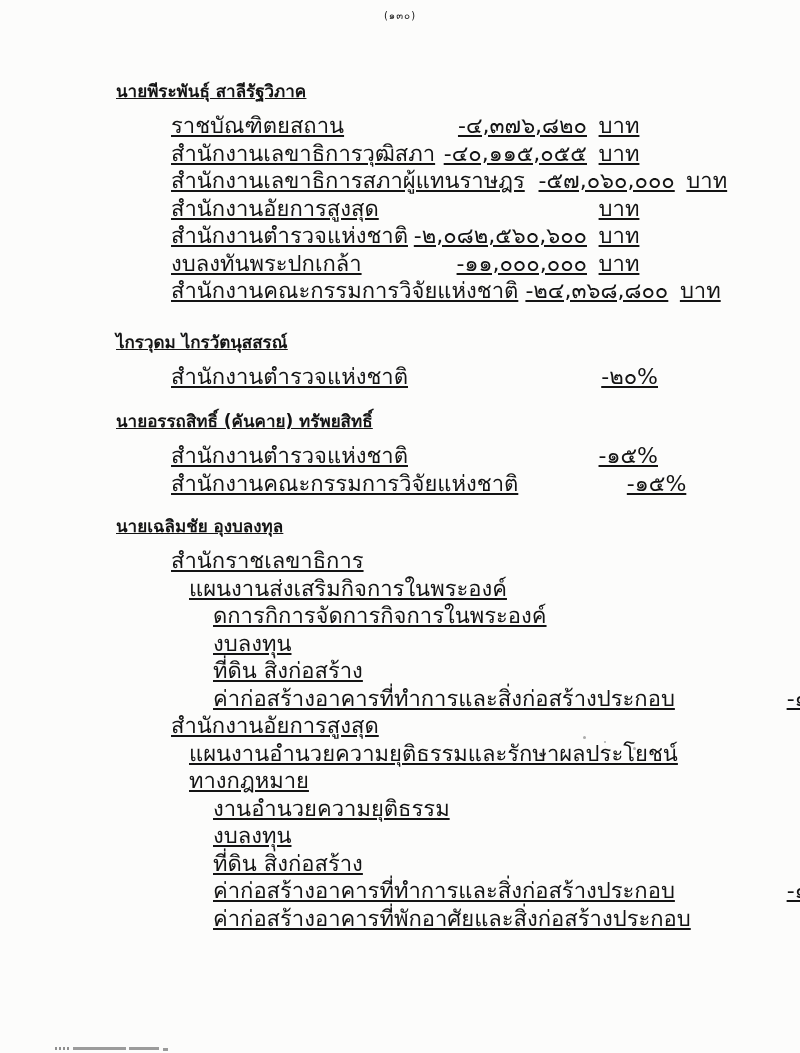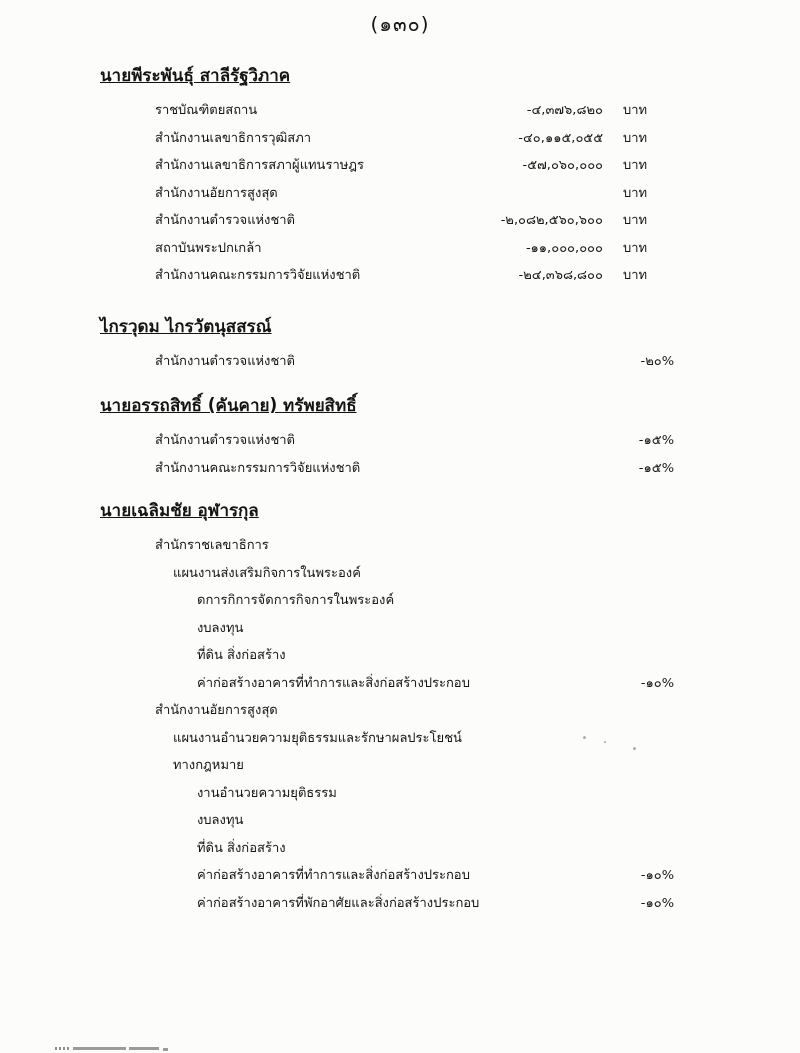--- a/index.html
+++ b/index.html
@@ -7,36 +7,36 @@
     width:800px;height:1053px;
     background:#fcfcfb;
     font-family:"DejaVu Sans","Liberation Sans",sans-serif;
     color:#141414;
     position:relative;
     overflow:hidden;
   }
   .page{position:absolute;inset:0;}
   .page-number{
     position:absolute;top:8px;left:0;width:100%;
-    text-align:center;font-size:20px;letter-spacing:1px;
+    text-align:center;font-size:10px;letter-spacing:1px;
   }
   .content{position:absolute;top:62px;left:100px;width:556px;}
-  .section{margin:0;}
+  .section{margin:16px;text-decoration:underline;}
   .sec2{margin-top:24px;}
   .sec3{margin-top:18px;}
   .sec4{margin-top:16px;}
   .heading{
     font-weight:bold;font-size:17px;line-height:26px;
     text-decoration:underline;
     margin-bottom:8px;
     white-space:nowrap;
   }
   .row{
     display:flex;align-items:baseline;
-    font-size:13px;line-height:27.5px;height:27.5px;
+    font-size:22px;line-height:27.5px;height:27.5px;
     white-space:nowrap;
   }
   .lb{flex:1 1 auto;overflow:visible;}
   .i1 .lb{margin-left:55px;}
   .i2 .lb{margin-left:73px;}
   .i3 .lb{margin-left:97px;}
   .amt{flex:0 0 150px;text-align:right;}
   .un{flex:0 0 42px;text-align:center;padding-left:11px;}
   .pct .amt{position:relative;left:18px;}
   
@@ -79,21 +79,21 @@
       <div class="row i1">
         <span class="lb">สำนักงานอัยการสูงสุด</span>
         <span class="un">บาท</span>
       </div>
       <div class="row i1">
         <span class="lb">สำนักงานตำรวจแห่งชาติ</span>
         <span class="amt">-๒,๐๘๒,๕๖๐,๖๐๐</span>
         <span class="un">บาท</span>
       </div>
       <div class="row i1">
-        <span class="lb">สถาบันพระปกเกล้า</span>
+        <span class="lb">งบลงทันพระปกเกล้า</span>
         <span class="amt">-๑๑,๐๐๐,๐๐๐</span>
         <span class="un">บาท</span>
       </div>
       <div class="row i1">
         <span class="lb">สำนักงานคณะกรรมการวิจัยแห่งชาติ</span>
         <span class="amt">-๒๔,๓๖๘,๘๐๐</span>
         <span class="un">บาท</span>
       </div>
     </div>
 
@@ -111,21 +111,21 @@
         <span class="lb">สำนักงานตำรวจแห่งชาติ</span>
         <span class="amt">-๑๕%</span>
       </div>
       <div class="row i1 pct">
         <span class="lb">สำนักงานคณะกรรมการวิจัยแห่งชาติ</span>
         <span class="amt">-๑๕%</span>
       </div>
     </div>
 
     <div class="section sec4">
-      <div class="heading">นายเฉลิมชัย อุฬารกุล</div>
+      <div class="heading">นายเฉลิมชัย อุงบลงทุล</div>
       <div class="row i1">
         <span class="lb">สำนักราชเลขาธิการ</span>
       </div>
       <div class="row i2">
         <span class="lb">แผนงานส่งเสริมกิจการในพระองค์</span>
       </div>
       <div class="row i3">
         <span class="lb">ดการกิการจัดการกิจการในพระองค์</span>
       </div>
       <div class="row i3">

